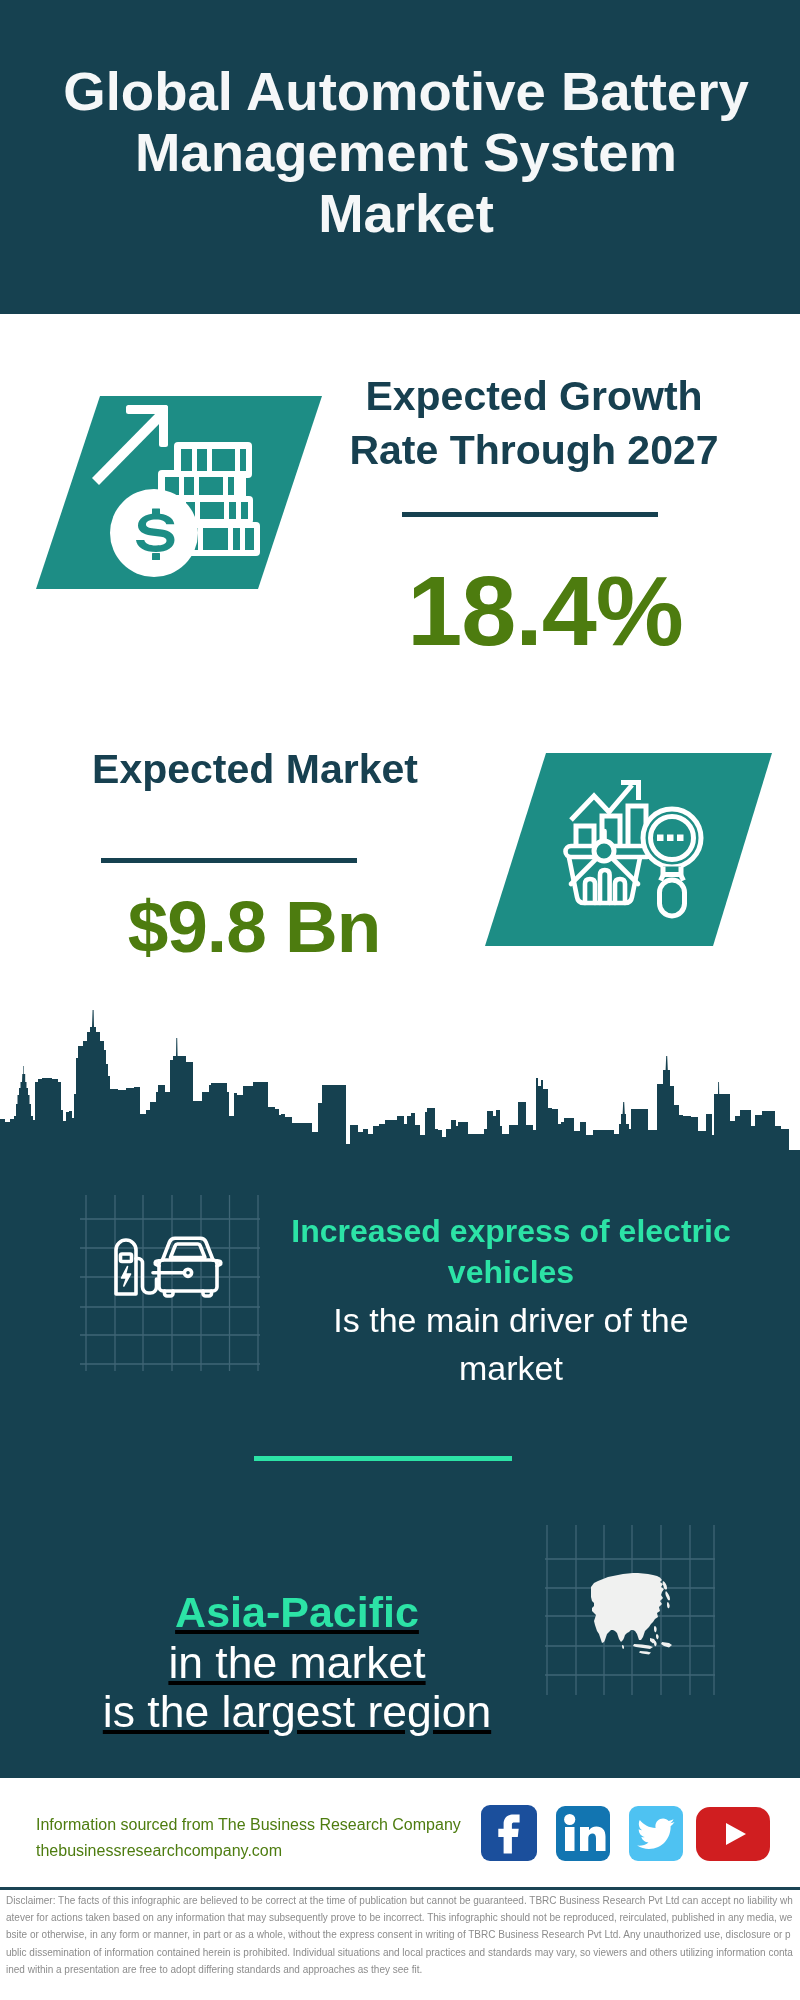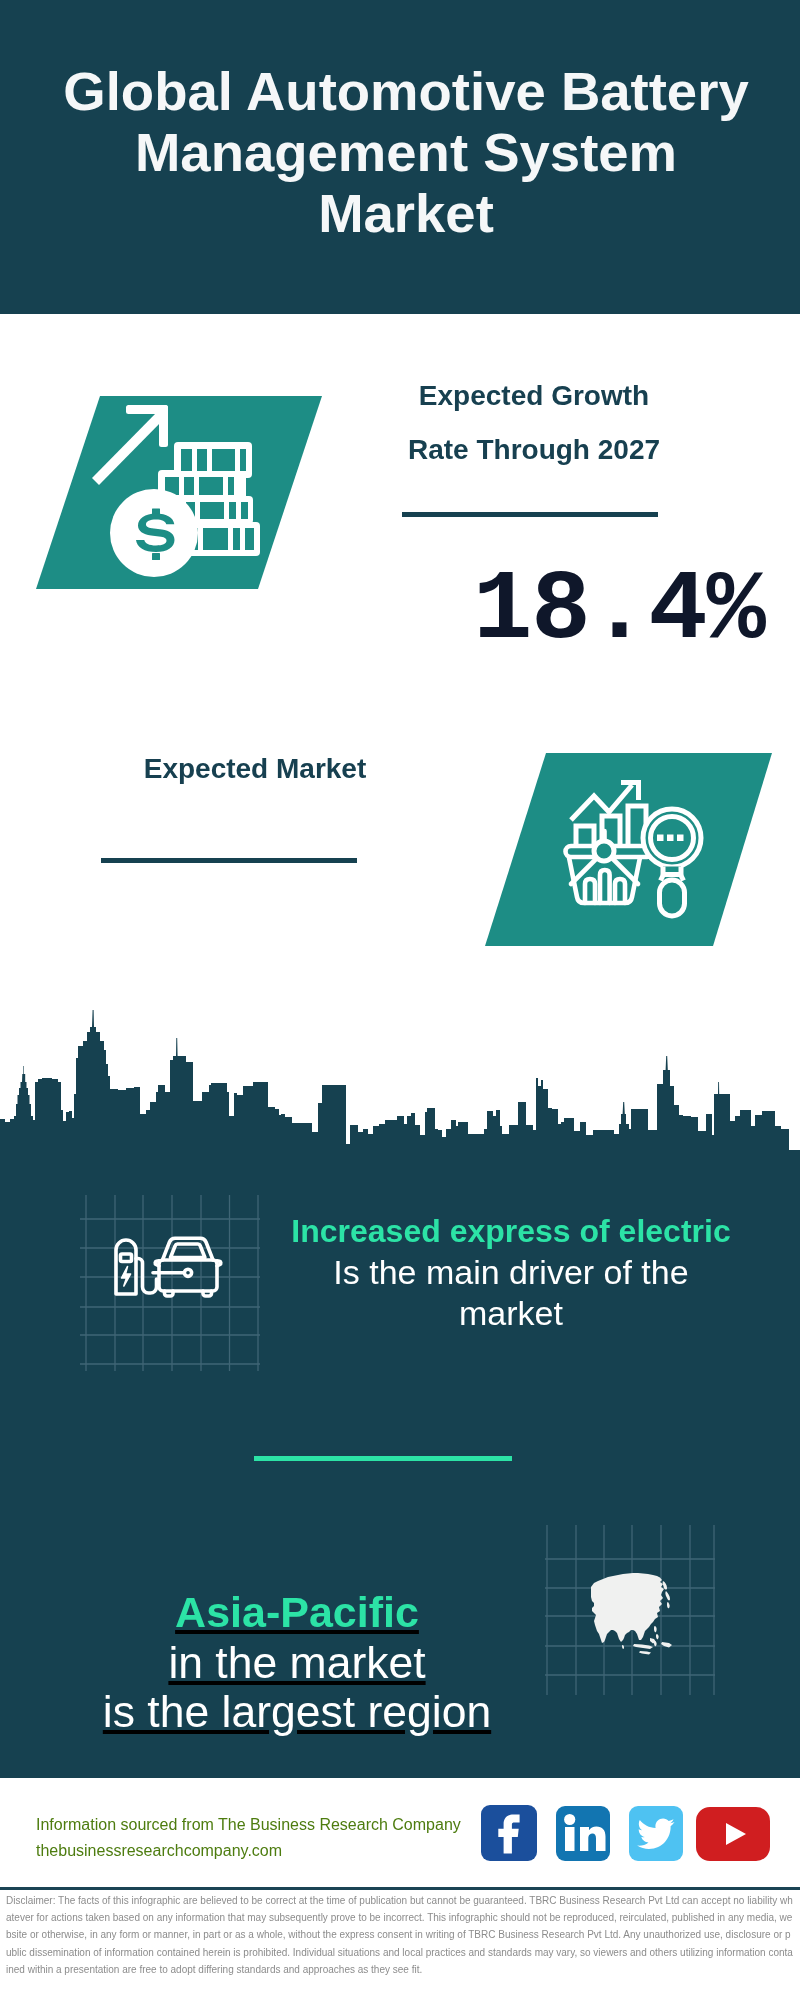--- a/index.html
+++ b/index.html
@@ -14,35 +14,35 @@
   .header-title{position:absolute;left:6px;top:61px;width:800px;
        color:#f5f7f8;font-size:54.5px;line-height:61.2px;font-weight:bold;
        text-align:center;}
 
   
   .white-mid{position:absolute;left:0;top:314px;width:800px;height:710px;background:#fff;}
 
   .para{position:absolute;}
   .para svg{display:block;}
 
-  .blk-title{position:absolute;color:#174050;font-size:28px;line-height:54px;
+  .blk-title{position:absolute;color:#174050;font-size:41px;line-height:54px;
        font-weight:bold;text-align:center;}
   .rule{position:absolute;background:#164150;height:5px;}
-  .big-num{position:absolute;color:#0f172a;font-size:99px;line-height:104px;
-       font-weight:bold;text-align:right;letter-spacing:-1px;font-family:Liberation Mono, monospace;}
+  .big-num{position:absolute;color:#4d7c0f;font-size:99px;line-height:104px;
+       font-weight:bold;text-align:center;letter-spacing:-1px;}
 
   
   .dark{position:absolute;left:0;top:1152px;width:800px;height:626px;background:#164150;}
   .skyline{position:absolute;left:0;top:1008px;width:800px;height:152px;}
 
   
   .grid-icon{position:absolute;}
   .feat-text{position:absolute;text-align:center;}
   .feat-hl{color:#2ce3a6;font-weight:bold;font-size:32px;line-height:41px;}
-  .feat-sub{color:#ffffff;font-weight:normal;font-size:34px;line-height:41px;}
+  .feat-sub{color:#ffffff;font-weight:normal;font-size:34px;line-height:41px;margin-top:7px;}
   .feat-sep{position:absolute;background:#2ce3a6;height:5px;}
 
   .reg-hl{color:#2ce3a6;font-weight:bold;font-size:43px;line-height:49.5px;}
   .reg-sub{color:#ffffff;font-weight:normal;font-size:44.5px;line-height:49.5px;}
 
   
   .footer{position:absolute;left:0;top:1778px;width:800px;height:222px;background:#fff;}
   .src-text{position:absolute;left:36px;top:1812px;width:460px;color:#4d7c0f;
        font-size:16px;line-height:26px;}
   .social{position:absolute;border-radius:9px;display:block;overflow:hidden;}
@@ -121,20 +121,21 @@
     <div>Expected Growth</div>
     <div>Rate Through 2027</div>
   </div>
   <div class="rule" style="left:402px;top:512px;width:256px;"></div>
   <div class="big-num" style="left:325px;top:559px;width:440px;">18.4%</div>
 
   <div class="blk-title" style="left:55px;top:726px;width:400px;margin-top:16px;">
     <div>Expected Market</div>
   </div>
   <div class="rule" style="left:101px;top:858px;width:256px;"></div>
+  <div class="big-num" style="left:34px;top:888px;width:440px;font-size:73px;line-height:78px;">$9.8 Bn</div>
 
   <div class="para" style="left:480px;top:750px;width:296px;height:200px;">
     <svg width="296" height="200" viewBox="0 0 296 200">
       <polygon points="66,3 292,3 233,196 5,196" fill="#1d8d85"></polygon>
       <g transform="translate(-480,-750)">
       <g fill="none" stroke="#ffffff" stroke-width="5" stroke-linecap="butt" stroke-linejoin="miter">
 
         <polyline points="571,820 594,796 609,812 632,785"></polyline>
 
         <polyline points="621,782.5 638.5,782.5 638.5,800"></polyline>
@@ -212,20 +213,21 @@
         <path d="M164.5,1291 v2.5 a2.5,2.5 0 0 0 2.5,2.5 h3.5 a2.5,2.5 0 0 0 2.5,-2.5 V1291"></path>
         <path d="M203,1291 v2.5 a2.5,2.5 0 0 0 2.5,2.5 h3.5 a2.5,2.5 0 0 0 2.5,-2.5 V1291"></path>
 
         <path d="M153,1272.8 h31"></path>
         <circle cx="188" cy="1272.8" r="3.6"></circle>
       </g>
     </svg>
   </div>
   <div class="feat-text" style="left:261px;top:1211px;width:500px;">
     <div class="feat-hl">Increased express of electric</div>
+    <div class="feat-hl">vehicles</div>
     <div class="feat-sub">Is the main driver of the</div>
     <div class="feat-sub">market</div>
   </div>
   <div class="feat-sep" style="left:254px;top:1456px;width:258px;"></div>
 
   <div class="feat-text" style="left:54px;top:1588px;width:486px;text-decoration:underline;">
     <div class="reg-hl">Asia-Pacific</div>
     <div class="reg-sub">in the market</div>
     <div class="reg-sub">is the largest region</div>
   </div>

